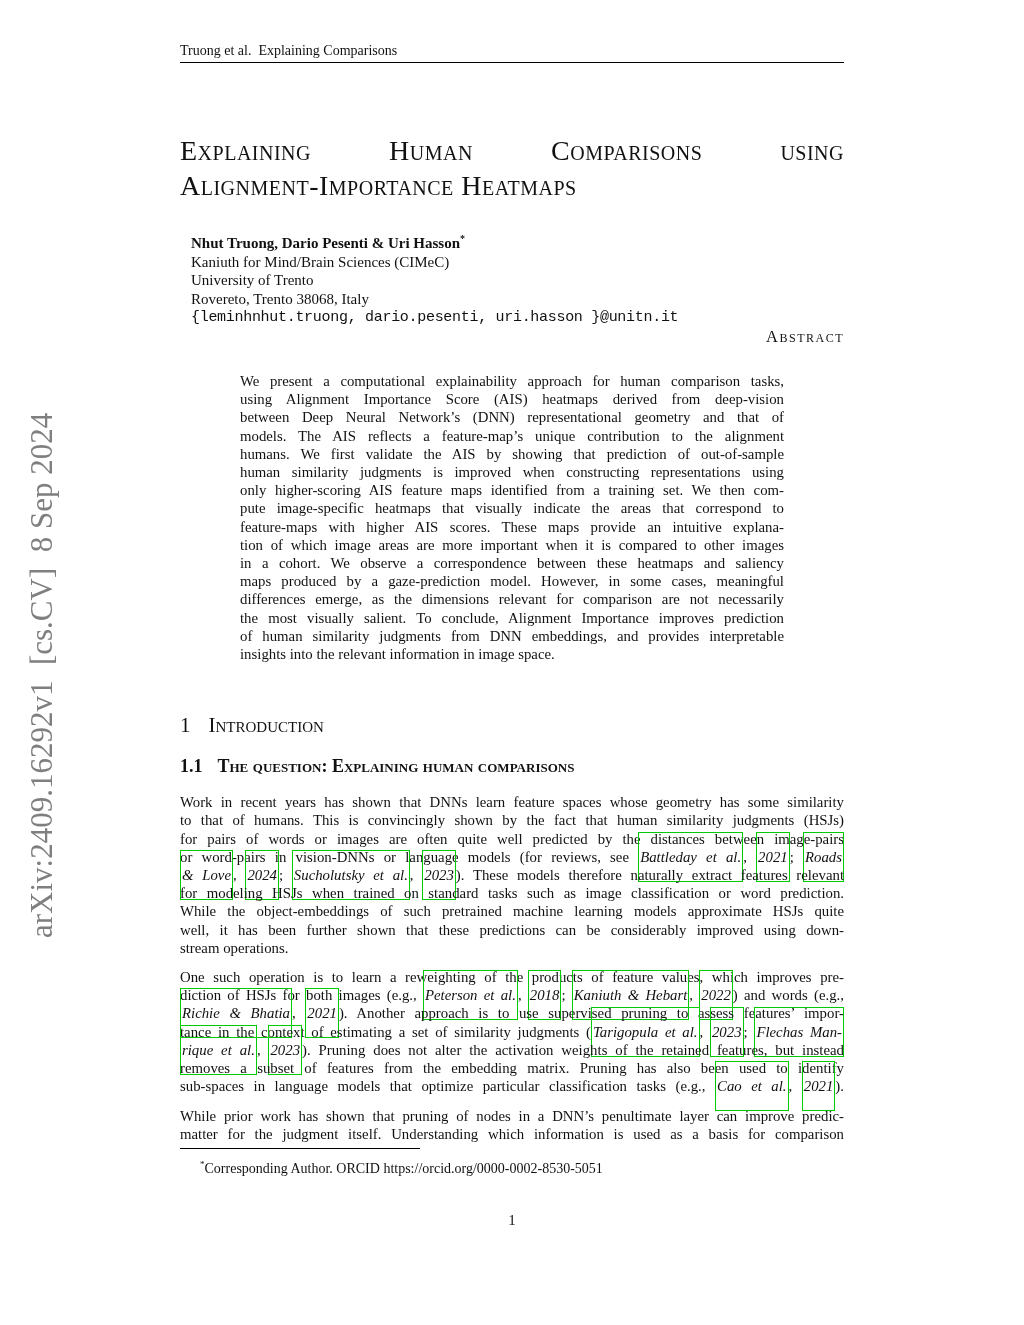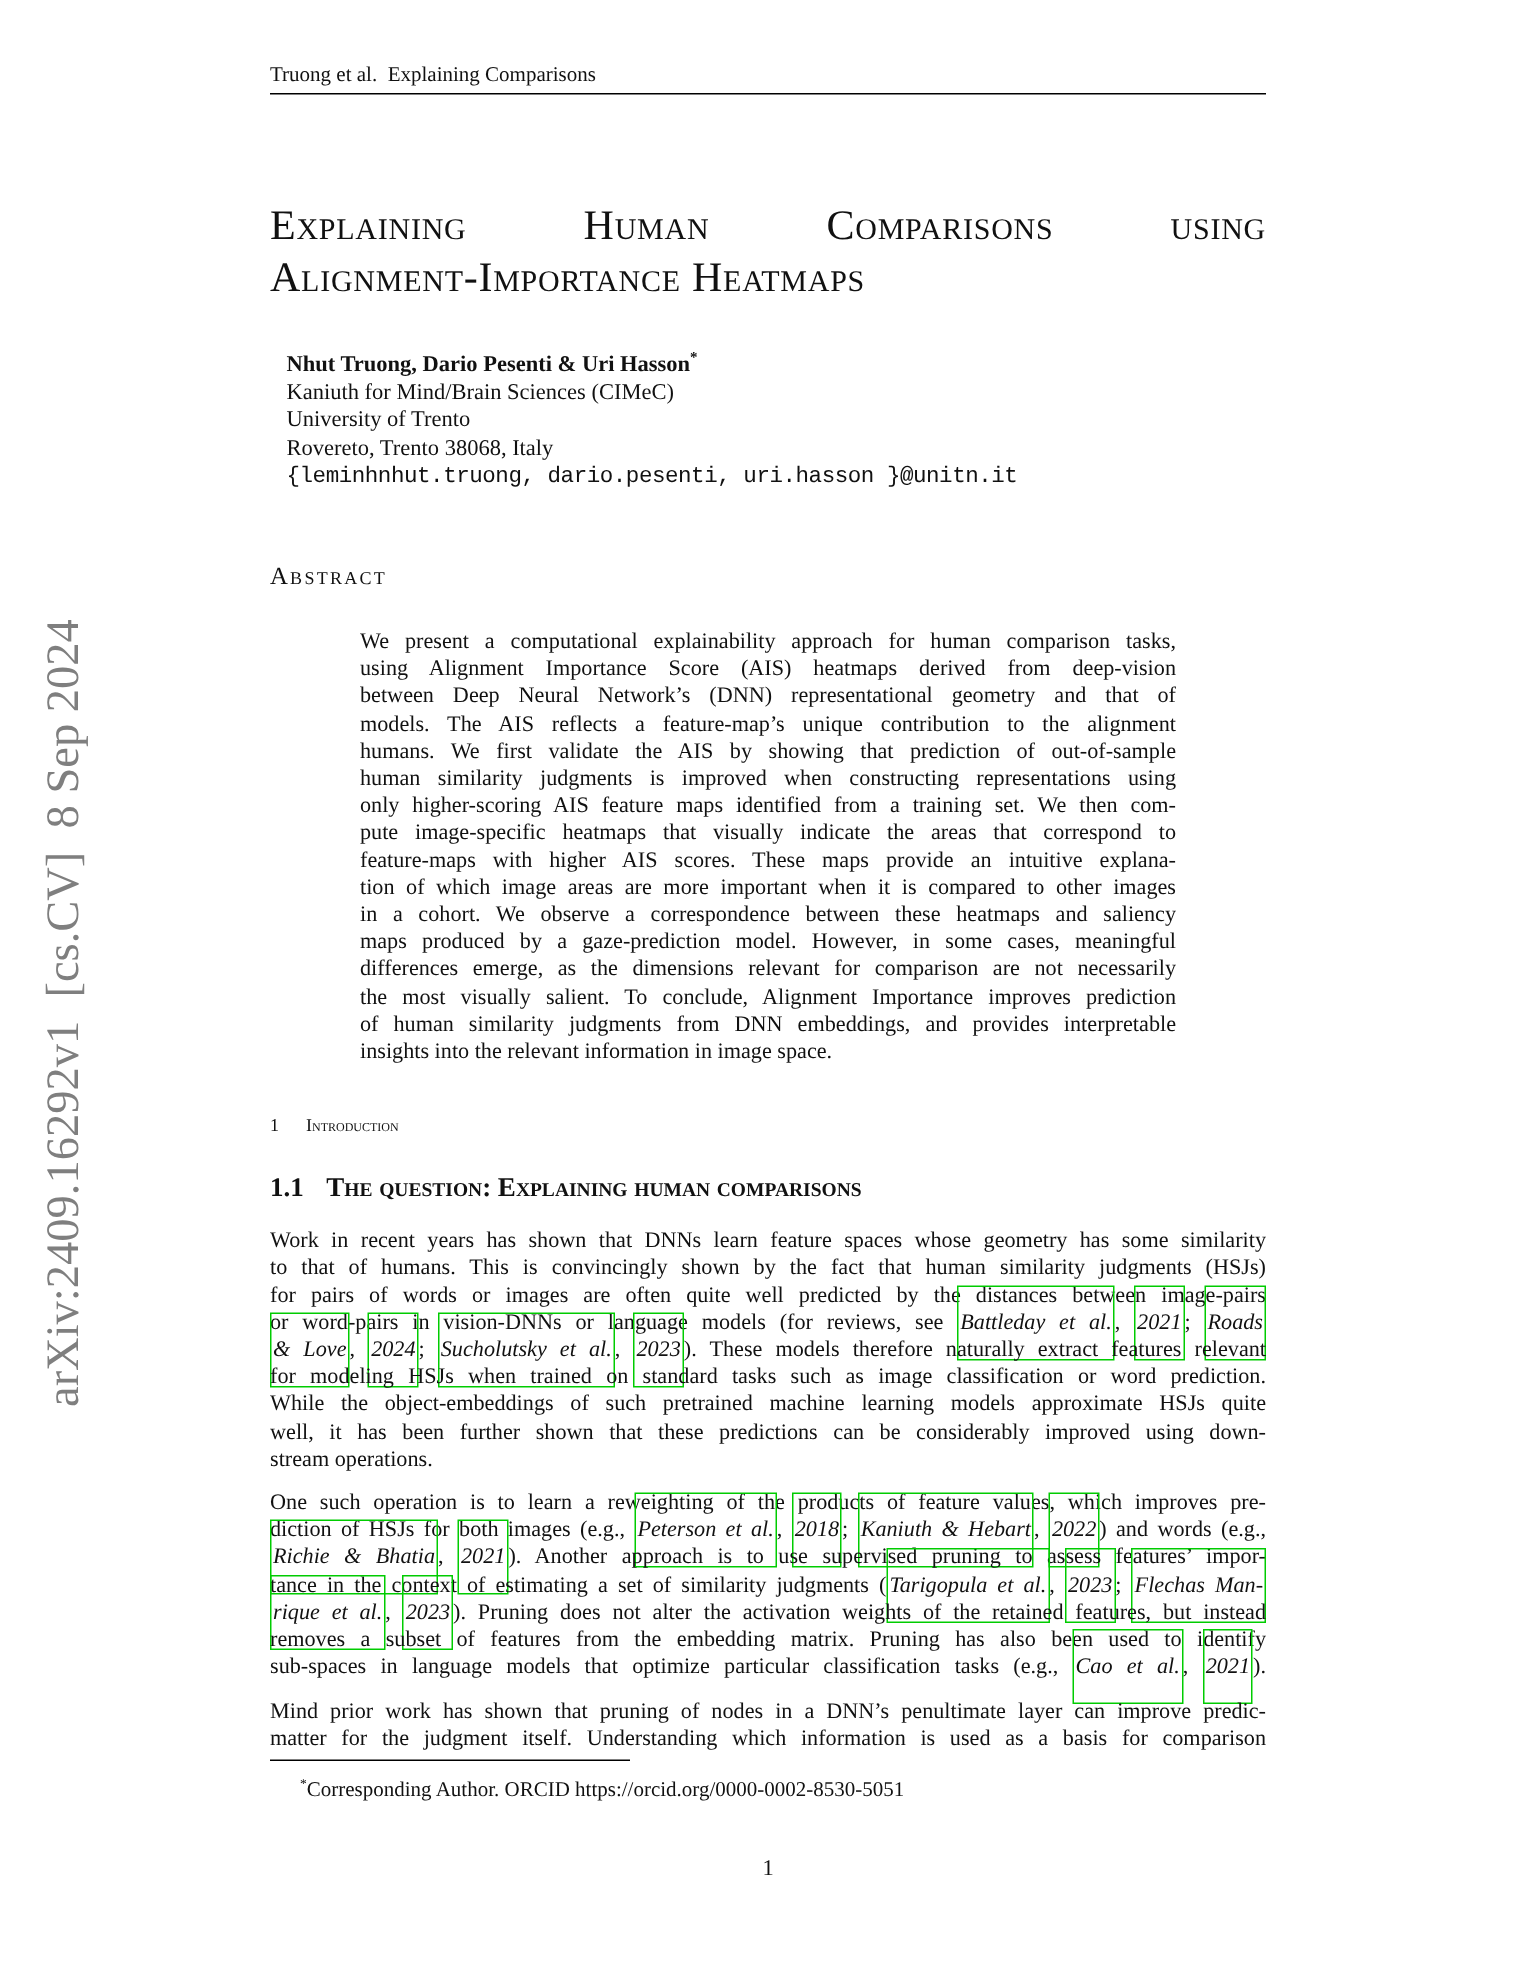--- a/index.html
+++ b/index.html
@@ -51,43 +51,42 @@
   .author-names { font-weight: bold; }
   .author-names sup { font-size: 10px; }
   .email {
     font-family: "Liberation Mono", monospace;
     font-size: 15px;
     line-height: 19px;
     letter-spacing: -0.3px;
   }
   
   .abstract-heading {
-    margin-top: 47px;
-    text-align: left;
+    text-align: right;
     font-variant: small-caps;
     font-size: 16.5px;
     line-height: 19px;
     letter-spacing: 1.5px;
   }
   .abstract-body {
     margin-top: 26px;
     margin-left: 60px;
     width: 544px;
   }
   
   .tline {
     font-size: 14.8px;
     line-height: 18.2px;
     white-space: normal;
   }
   .jl { text-align: justify; text-align-last: justify; }
   
   .section {
-    margin-top: 30px;
-    font-size: 12px;
+    margin-top: 52px;
+    font-size: 21px;
     line-height: 21px;
     font-variant: small-caps;
     font-weight: normal;
   }
   .section .secnum { margin-right: 18px; font-variant: normal; }
   .subsection {
     margin-top: 21px;
     font-size: 18px;
     line-height: 18px;
     font-variant: small-caps;
@@ -206,21 +205,21 @@
         <div class="para">
           <div class="tline jl">One such operation is to learn a reweighting of the products of feature values, which improves pre-</div>
           <div class="tline jl">diction of HSJs for both images (e.g., <span class="cite">Peterson et al.</span>, <span class="cite">2018</span>; <span class="cite">Kaniuth &amp; Hebart</span>, <span class="cite">2022</span>) and words (e.g.,</div>
           <div class="tline jl"><span class="cite">Richie &amp; Bhatia</span>, <span class="cite">2021</span>). Another approach is to use supervised pruning to assess features’ impor-</div>
           <div class="tline jl">tance in the context of estimating a set of similarity judgments (<span class="cite">Tarigopula et al.</span>, <span class="cite">2023</span>; <span class="cite">Flechas Man-</span></div>
           <div class="tline jl"><span class="cite">rique et al.</span>, <span class="cite">2023</span>). Pruning does not alter the activation weights of the retained features, but instead</div>
           <div class="tline jl">removes a subset of features from the embedding matrix.  Pruning has also been used to identify</div>
           <div class="tline jl">sub-spaces in language models that optimize particular classification tasks (e.g., <span class="cite">Cao et al.</span>, <span class="cite">2021</span>).</div>
         </div>
         <div class="para">
-          <div class="tline jl">Mind prior work has shown that pruning of nodes in a DNN’s penultimate layer can improve predic-</div>
+          <div class="tline jl">While prior work has shown that pruning of nodes in a DNN’s penultimate layer can improve predic-</div>
           <div class="tline jl">matter for the judgment itself.  Understanding which information is used as a basis for comparison</div>
         </div>
       </div>
 
     <div class="footnote">
       <hr class="footnote-rule">
       <div class="footnote-text"><sup>*</sup><span>Corresponding Author. ORCID https://orcid.org/0000-0002-8530-5051</span></div>
     </div>
 
     <div class="page-number">1</div>

